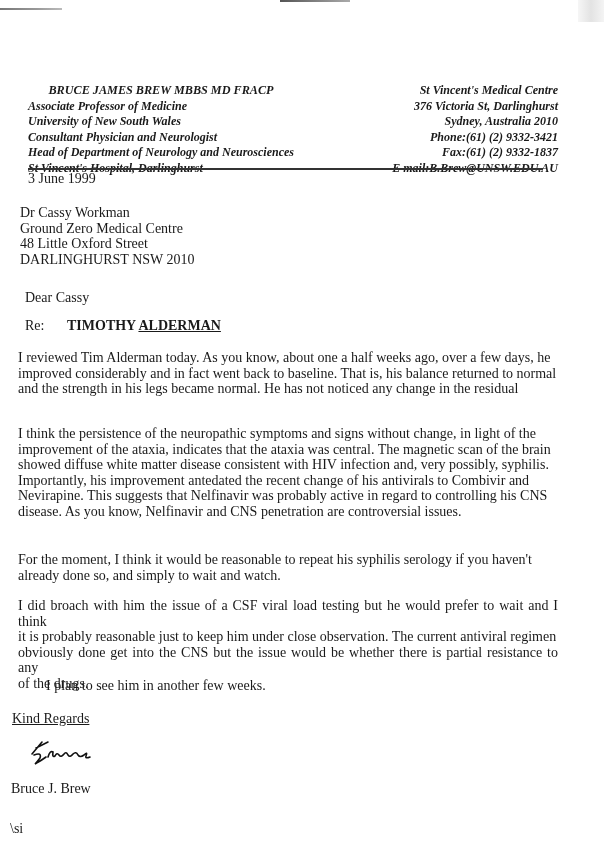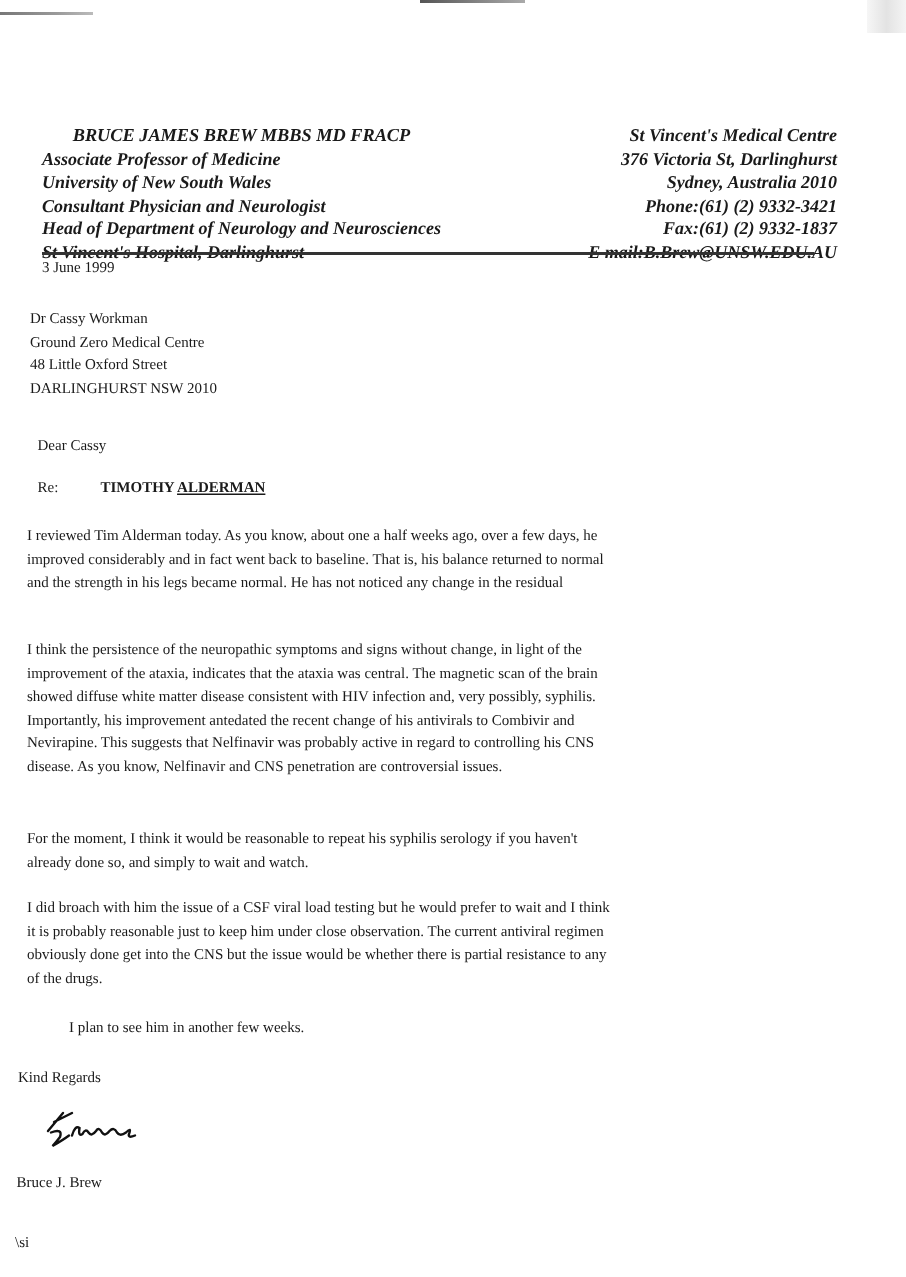--- a/index.html
+++ b/index.html
@@ -24,35 +24,35 @@
       position: absolute; top: 0;
       font-style: italic; font-weight: bold; font-size: 12px; line-height: 15.5px;
     }
     .lh-left { left: 0; }
     .lh-right { right: 20px; text-align: right; }
     .lh-left .name { font-size: 12.2px; text-align: center; }
     .header-rule {
       position: absolute; top: 168px; left: 28px; width: 515px; height: 2px;
       background: #333;
     }
-    .text { position: absolute; font-size: 10px; line-height: 15.5px; }
+    .text { position: absolute; font-size: 14px; line-height: 15.5px; }
     .date { top: 171px; left: 28px; }
     .address { top: 205px; left: 20px; }
     .salutation { top: 290px; left: 25px; }
     .re-line { top: 318px; left: 25px; }
     .re-label { display: inline-block; width: 42px; }
     .re-name { font-weight: bold; }
     .re-name .underlined { text-decoration: underline; }
     .para { left: 18px; width: 540px; text-align: justify; }
     .p1 { top: 350px; }
     .p2 { top: 426px; }
     .p3 { top: 552px; }
     .p4 { top: 598px; }
     .p5 { top: 678px; margin-left: 28px; }
-    .closing { top: 711px; left: 12px; }
+    .closing { top: 711px; left: 12px; text-decoration: underline; }
     .signature { position: absolute; top: 738px; left: 28px; width: 85px; height: 30px; }
     .signer { top: 781px; left: 11px; }
     .initials { top: 821px; left: 10px; }
     .para span.line { display: block; }
   </style>
 </head>
 <body>
 
 <div class="scan-mark-left"></div>
 <div class="scan-mark-top"></div>

